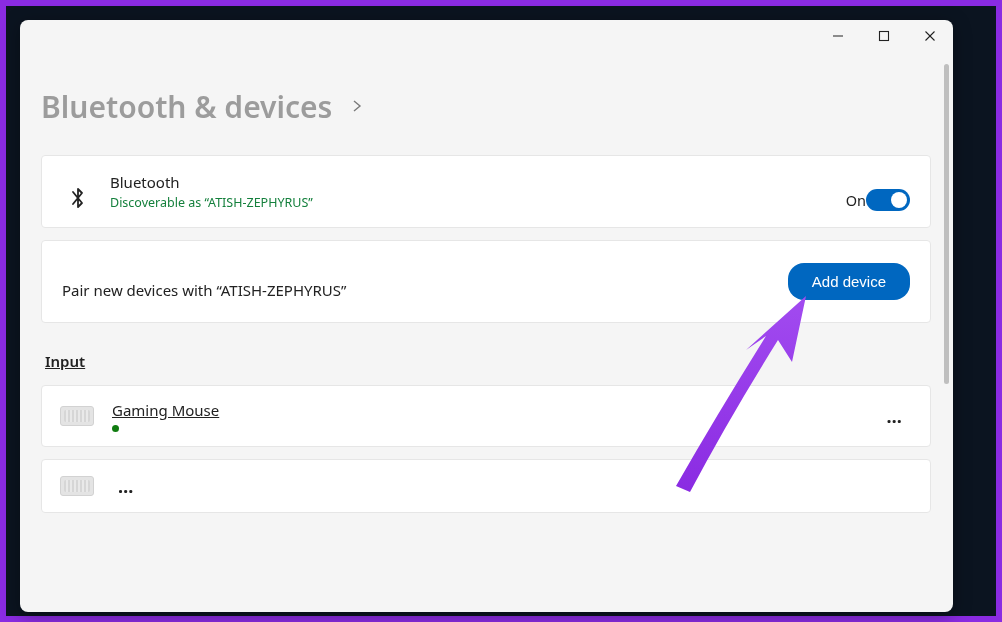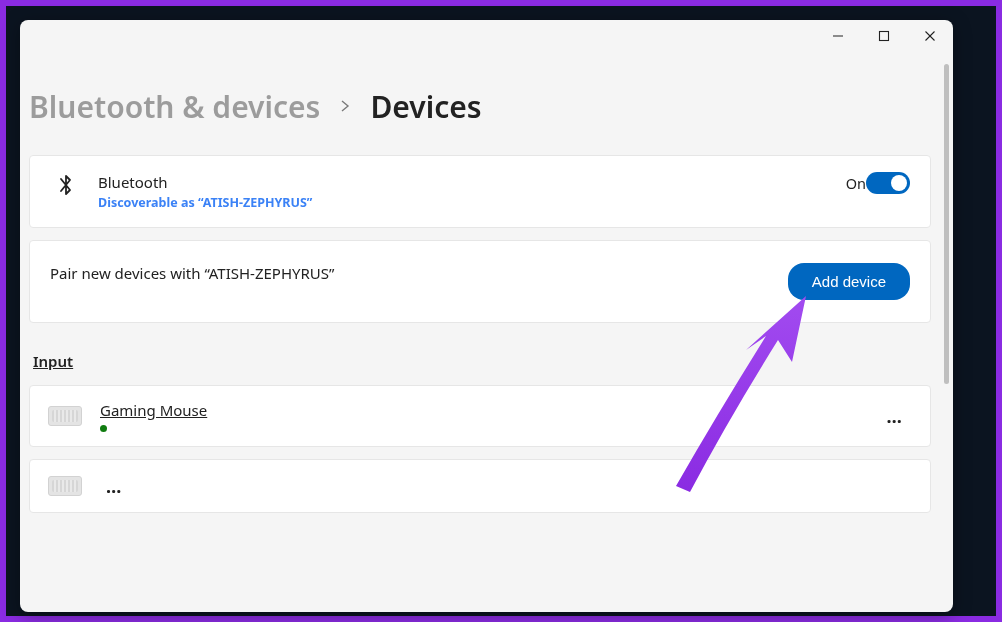--- a/index.html
+++ b/index.html
@@ -30,21 +30,21 @@
     justify-content: flex-end;
     align-items: flex-start;
   }
   .win-controls { display: flex; }
   .win-btn {
     width: 46px; height: 32px;
     display: flex; align-items: center; justify-content: center;
     color: #222;
   }
   .content {
-    padding: 26px 22px 0 9px;
+    padding: 26px 22px 0 21px;
     height: calc(100% - 40px);
     overflow: hidden;
     position: relative;
   }
   .scrollbar-track {
     position: absolute;
     right: 4px; top: 4px;
     width: 5px; height: 320px;
     background: rgba(0,0,0,.22);
     border-radius: 3px;
@@ -56,31 +56,31 @@
   .bc-parent { font-size: 30px; font-weight: 600; color: #9c9c9c; }
   .bc-sep { color: #6a6a6a; }
   .bc-current { font-size: 30px; font-weight: 600; color: #222; }
 
   .card {
     background: #fff;
     border: 1px solid #e6e6e6;
     border-radius: 4px;
     padding: 16px 20px;
     display: flex;
-    align-items: flex-start;
+    align-items: flex-end;
     margin-bottom: 12px;
   }
   .card .icon-slot {
     width: 32px; display:flex; justify-content:center; align-items:center;
     margin-right: 16px;
     color: #222;
   }
   .card .text-col { flex: 1; }
   .primary-text { font-size: 15px; color: #222; }
-  .secondary-text { font-size: 12.5px; color: #3b82f6; margin-top: 2px; font-weight: bold; }
+  .secondary-text { font-size: 12.5px; color: #15803d; margin-top: 2px; }
 
   .toggle-wrap { display:flex; align-items:center; gap:0; }
   .toggle-label { font-size: 14.5px; color:#222; }
   .toggle {
     width: 44px; height: 22px;
     background: #0067c0;
     border-radius: 12px;
     position: relative;
   }
   .toggle::after {
@@ -177,21 +177,20 @@
 
       <div class="content">
 
         <div class="breadcrumb">
           <span class="bc-parent">Bluetooth &amp; devices</span>
           <span class="bc-sep">
             <svg width="14" height="14" viewBox="0 0 14 14">
                 <polyline points="4,2 10,7 4,12" fill="none" stroke="#7a7a7a" stroke-width="1.4"></polyline>
               </svg>
           </span>
-          <span class="bc-current">Devices</span>
         </div>
 
         <div class="card">
           <div class="icon-slot">
             <svg width="18" height="26" viewBox="0 0 18 26" fill="none" stroke="#222" stroke-width="1.8" stroke-linejoin="round" stroke-linecap="round">
               <path d="M4 7 L13 18 L9 22 L9 4 L13 8 L4 19"></path>
             </svg>
           </div>
           <div class="text-col">
             <div class="primary-text">Bluetooth</div>

